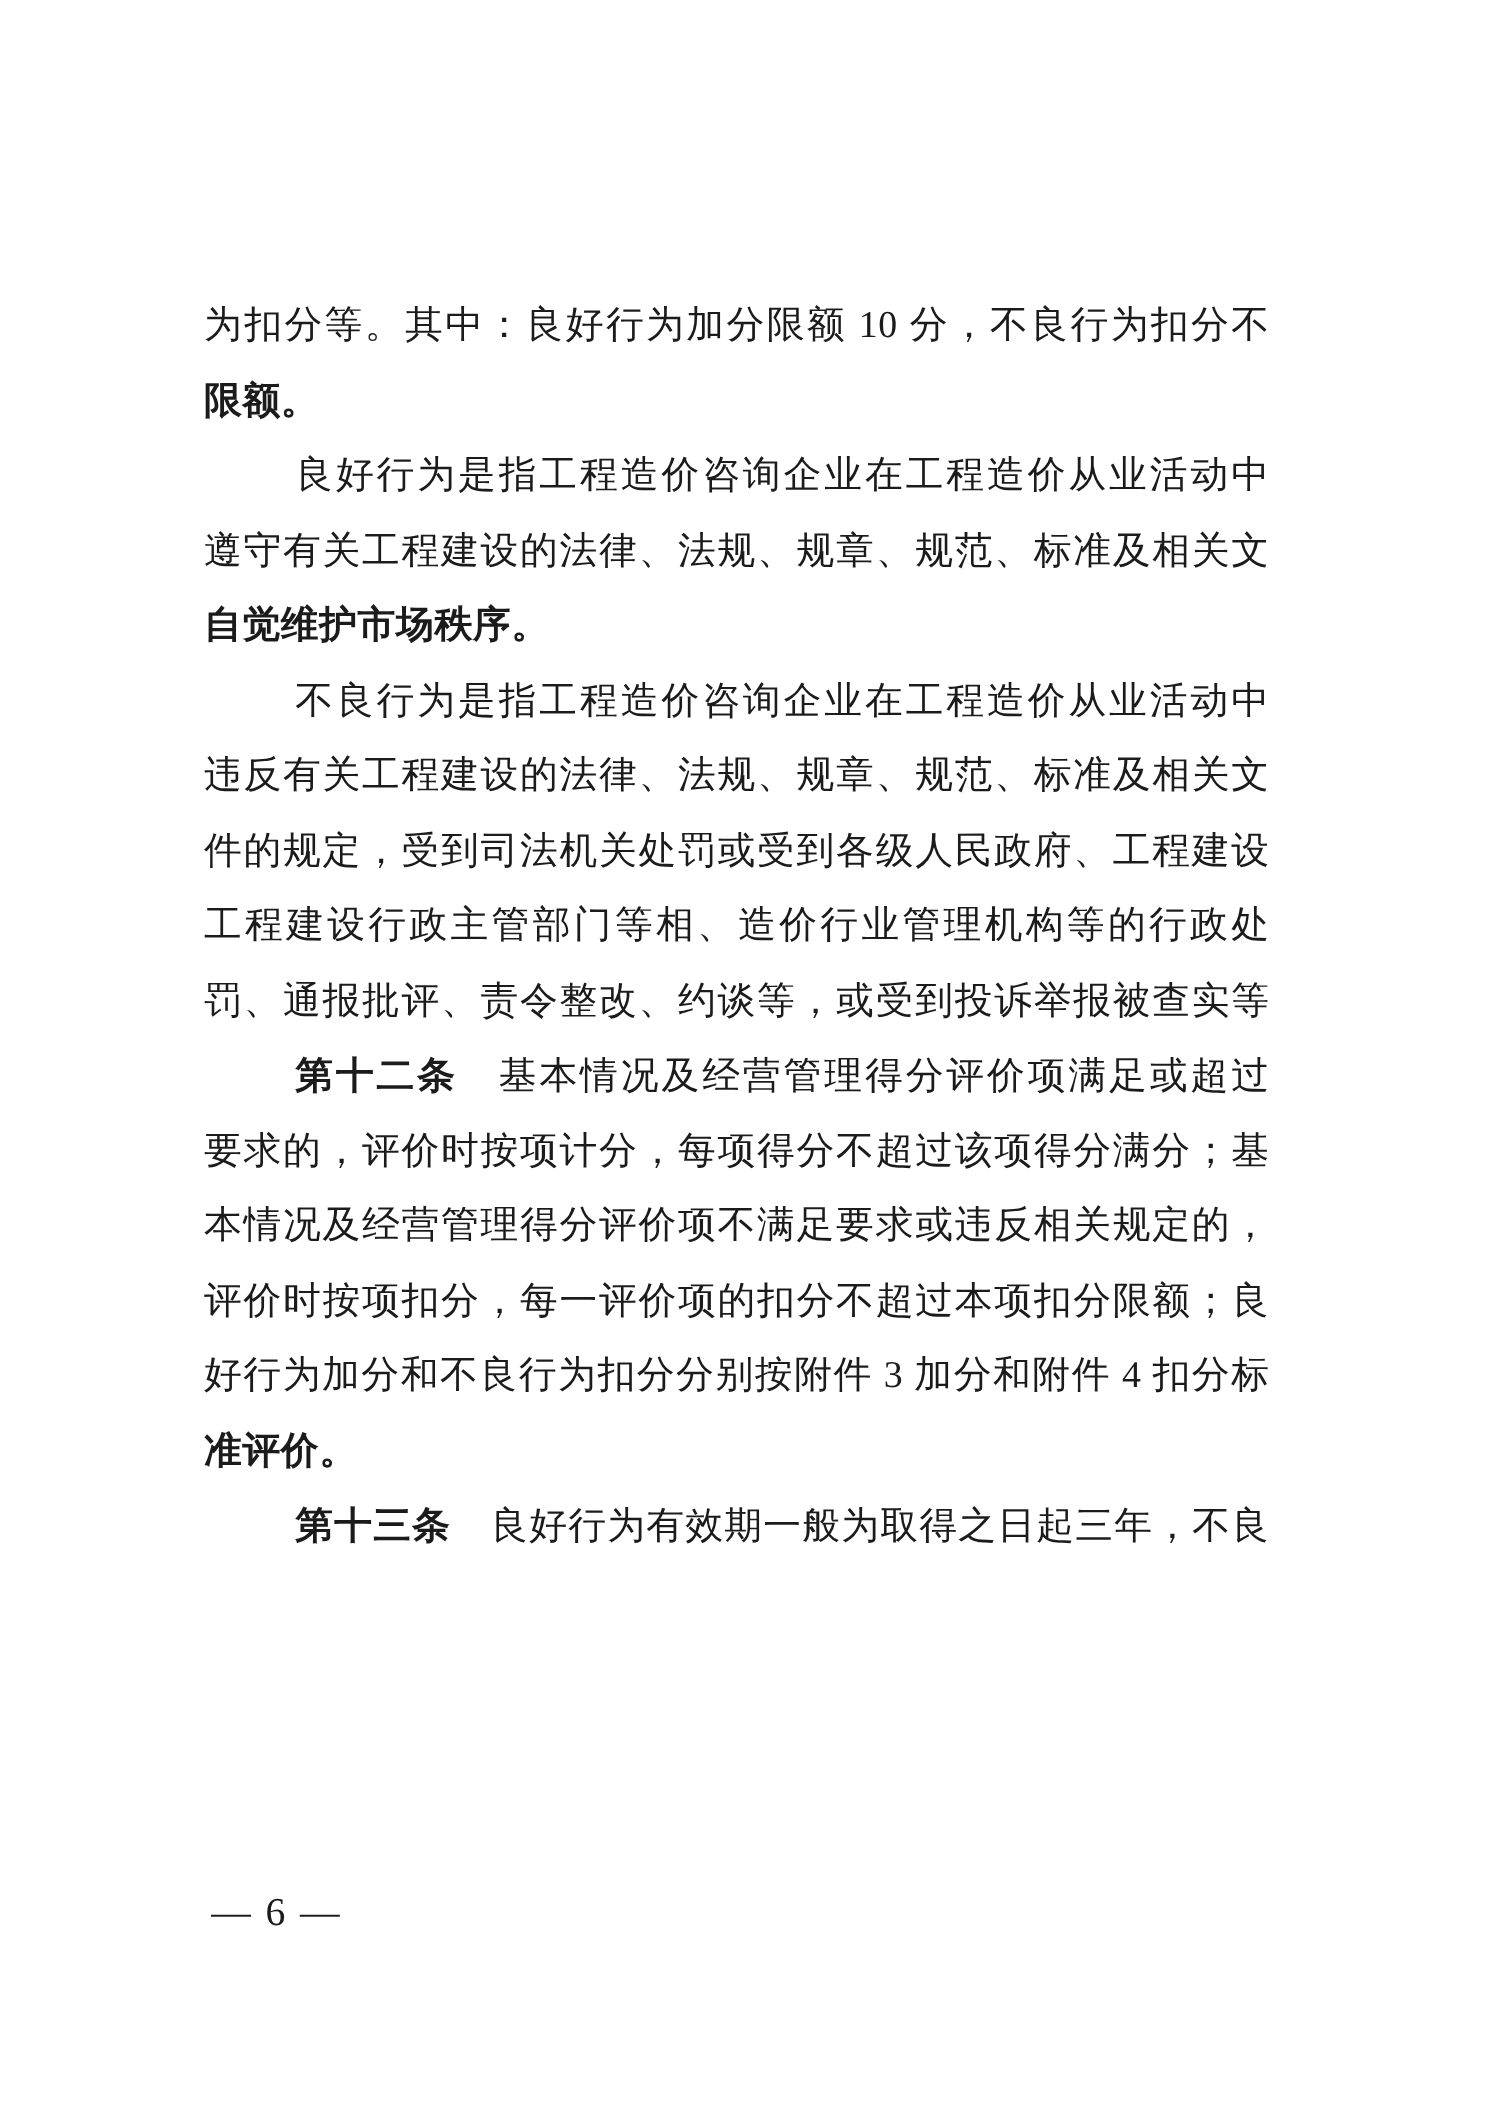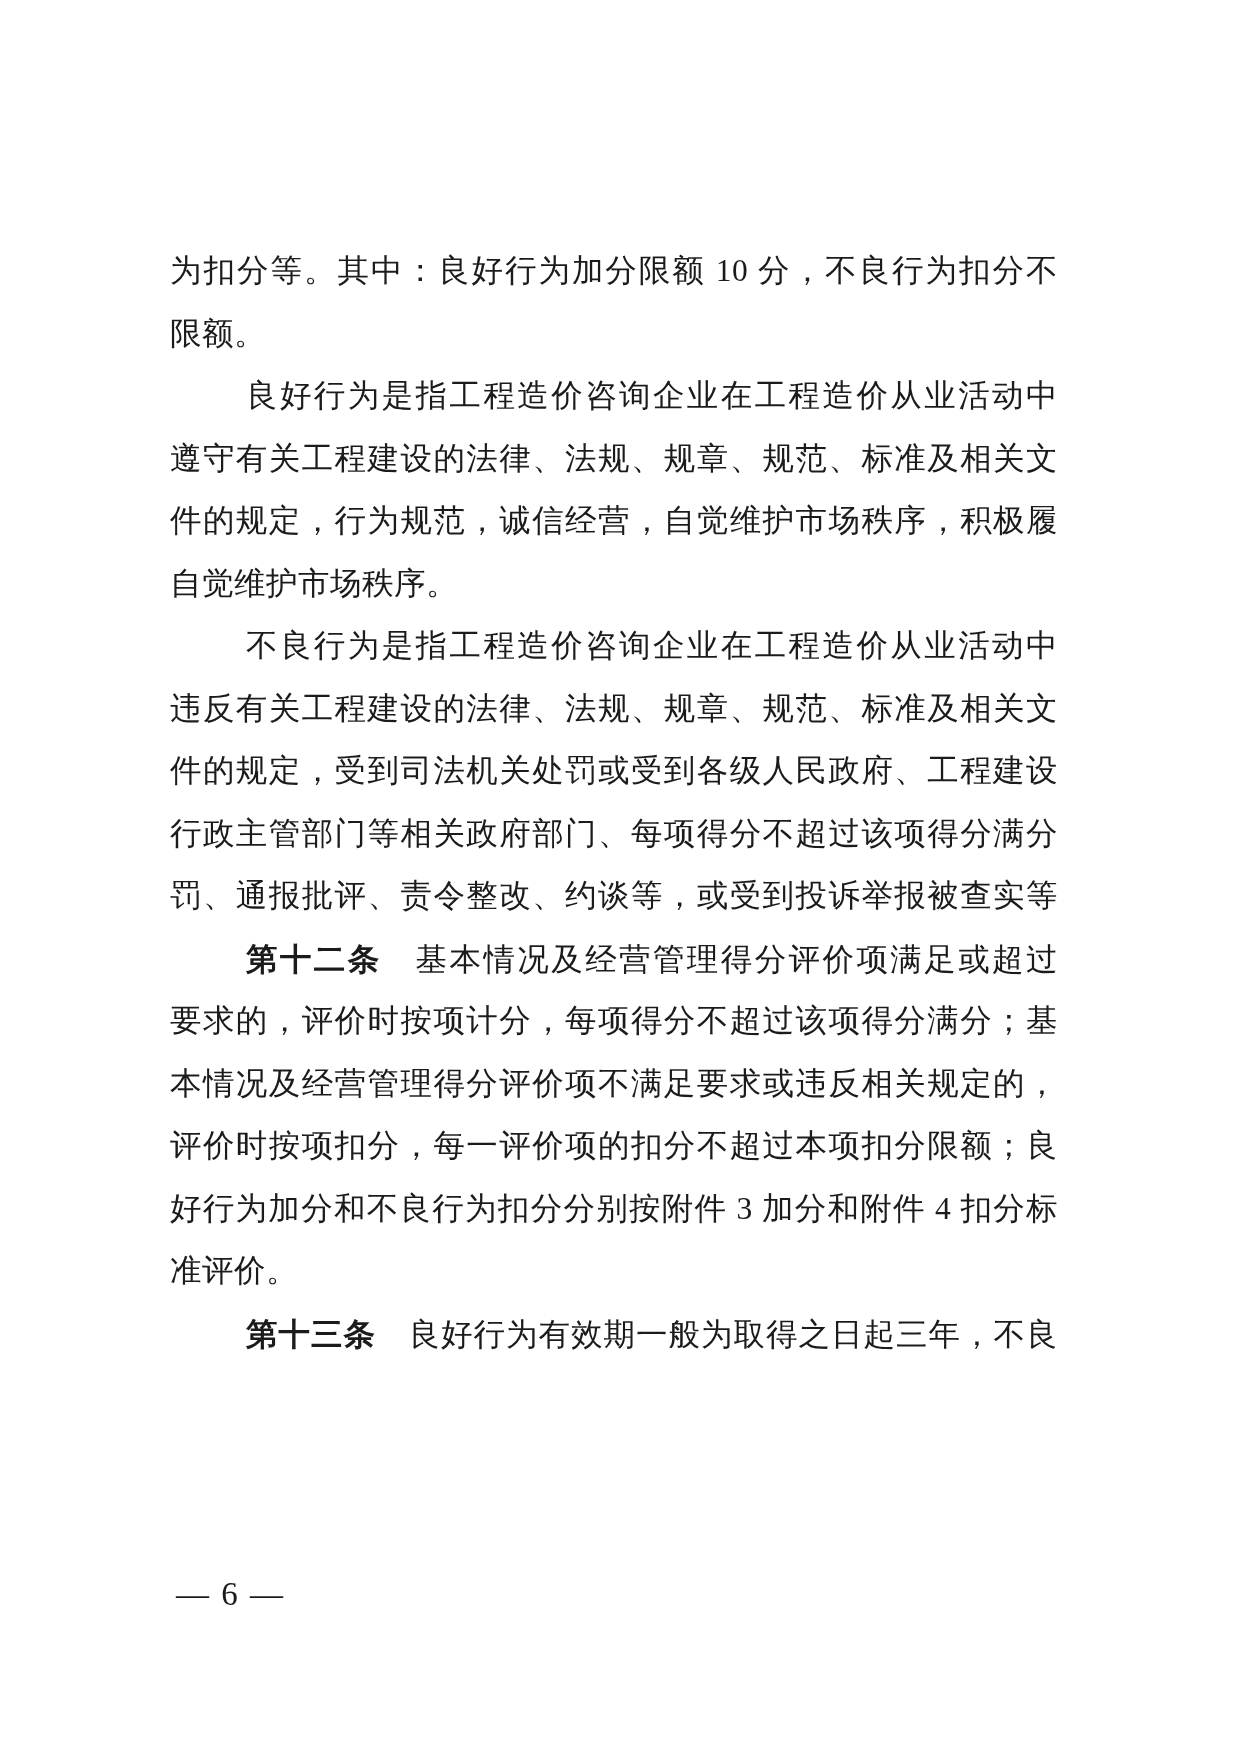--- a/index.html
+++ b/index.html
@@ -23,20 +23,21 @@
     line-height: 62.5px;
     font-size: 31.5px;
     text-align: justify;
     text-align-last: justify;
     text-justify: inter-character;
     letter-spacing: 0.5px;
   }
   .line.nojust {
     text-align: left;
     text-align-last: left;
+    font-weight: bold;
   }
   .line.indent {
     padding-left: 76px;
   }
   .seg-bold {
     font-weight: bold;
     font-family: "Liberation Sans", "DejaVu Sans", sans-serif;
   }
   .footer {
     position: absolute;
@@ -50,26 +51,25 @@
 </style>
 </head>
 <body>
 
 <div class="page">
   <div class="text-block">
       <div class="line"><span>为扣分等。其中：良好行为加分限额 10 分，不良行为扣分不</span></div>
       <div class="line nojust"><span>限额。</span></div>
       <div class="line indent"><span>良好行为是指工程造价咨询企业在工程造价从业活动中</span></div>
       <div class="line"><span>遵守有关工程建设的法律、法规、规章、规范、标准及相关文</span></div>
-      <div class="line"><span>件的规定，行为规范，诚信经营，自觉维护市场秩序，积极履</span></div>
       <div class="line nojust"><span>自觉维护市场秩序。</span></div>
       <div class="line indent"><span>不良行为是指工程造价咨询企业在工程造价从业活动中</span></div>
       <div class="line"><span>违反有关工程建设的法律、法规、规章、规范、标准及相关文</span></div>
       <div class="line"><span>件的规定，受到司法机关处罚或受到各级人民政府、工程建设</span></div>
-      <div class="line"><span>行政主管部门等相关政府部门、每项得分不超过该项得分满分</span></div>
+      <div class="line"><span>工程建设行政主管部门等相、造价行业管理机构等的行政处</span></div>
       <div class="line"><span>罚、通报批评、责令整改、约谈等，或受到投诉举报被查实等</span></div>
       <div class="line indent"><span class="seg-bold">第十二条</span><span>　基本情况及经营管理得分评价项满足或超过</span></div>
       <div class="line"><span>要求的，评价时按项计分，每项得分不超过该项得分满分；基</span></div>
       <div class="line"><span>本情况及经营管理得分评价项不满足要求或违反相关规定的，</span></div>
       <div class="line"><span>评价时按项扣分，每一评价项的扣分不超过本项扣分限额；良</span></div>
       <div class="line"><span>好行为加分和不良行为扣分分别按附件 3 加分和附件 4 扣分标</span></div>
       <div class="line nojust"><span>准评价。</span></div>
       <div class="line indent"><span class="seg-bold">第十三条</span><span>　良好行为有效期一般为取得之日起三年，不良</span></div>
     </div>
   <div class="footer">— 6 —</div>

